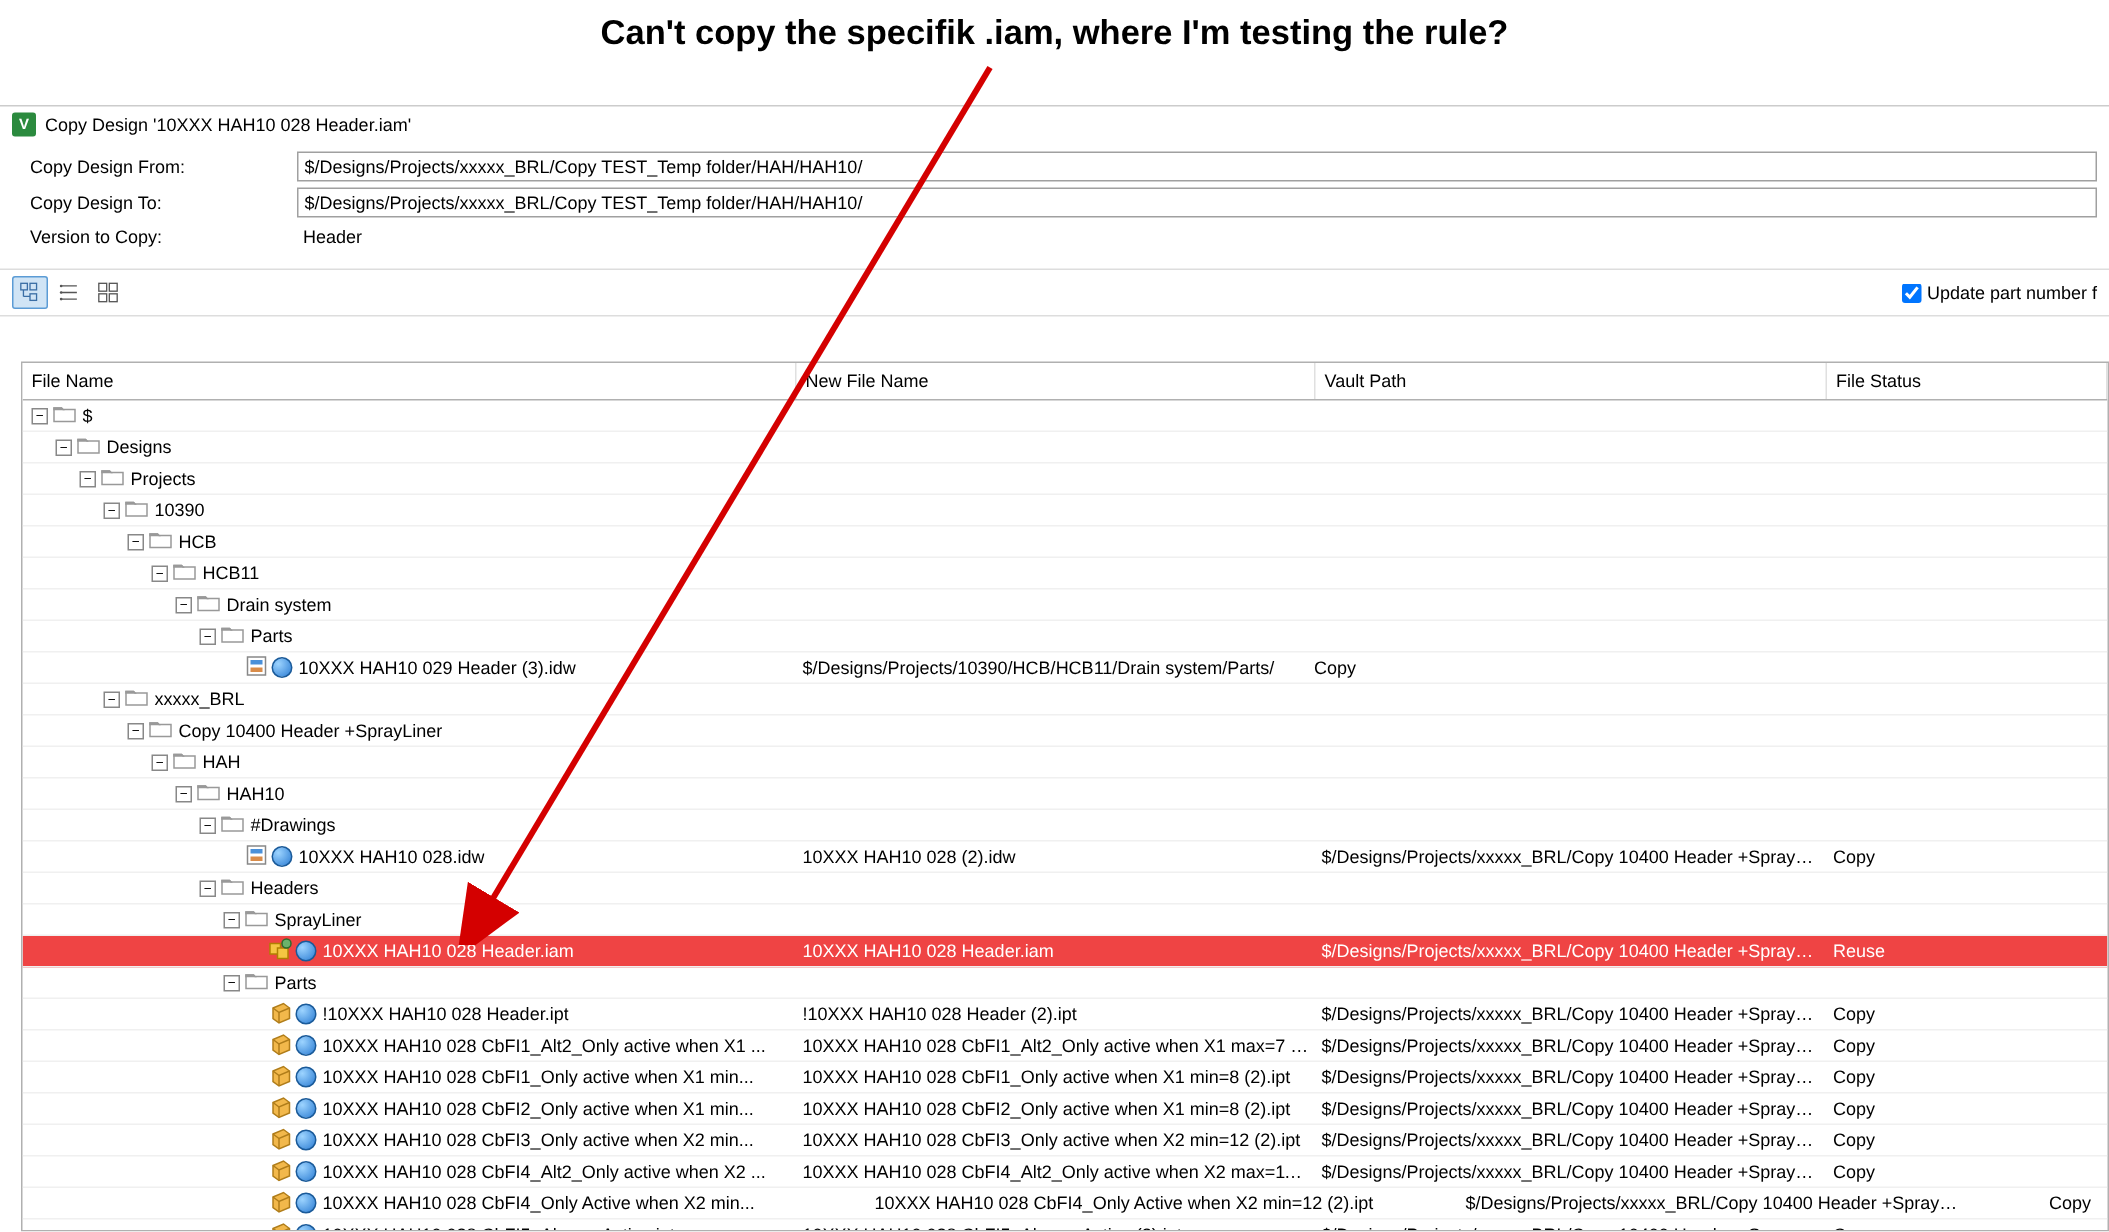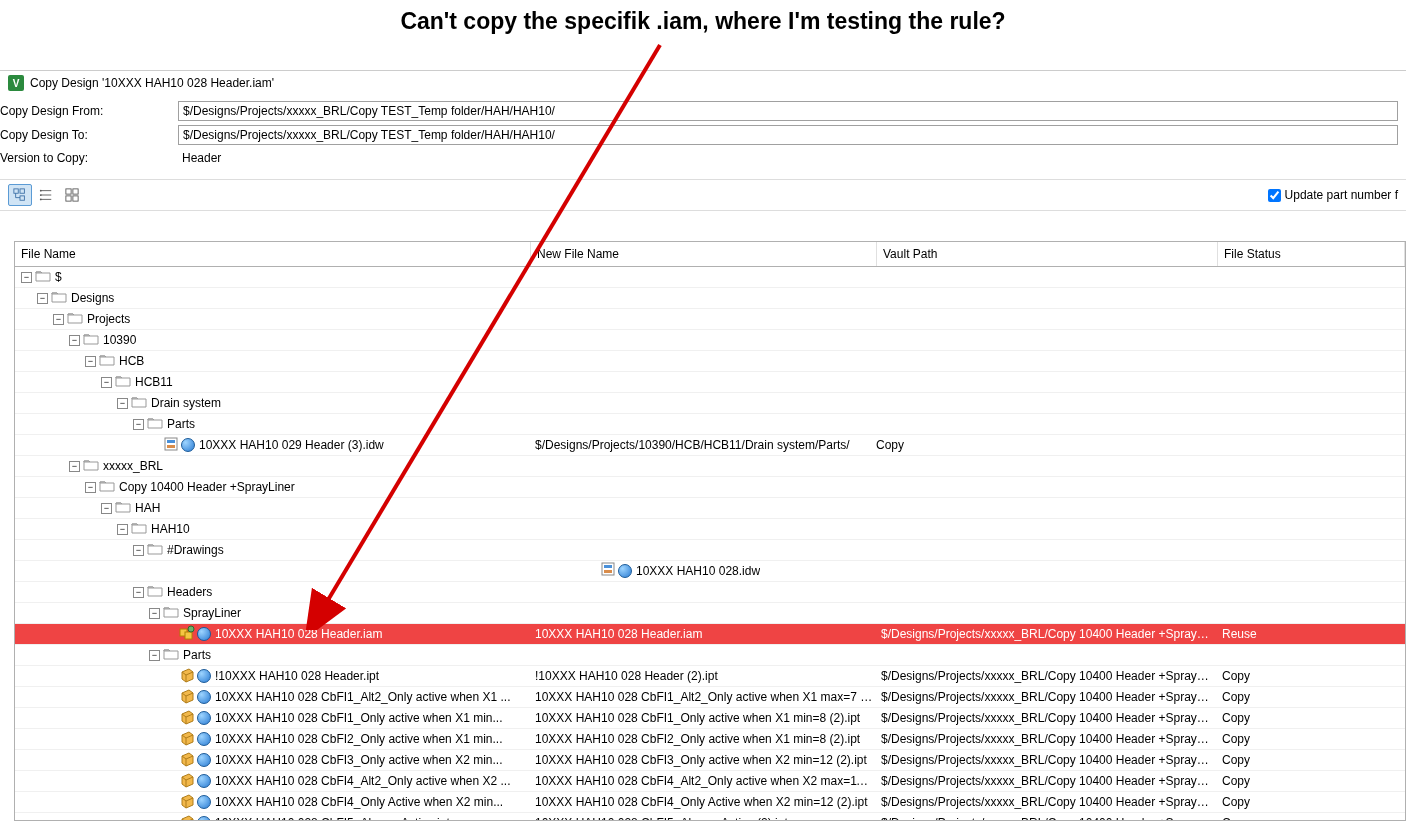--- a/index.html
+++ b/index.html
@@ -1,21 +1,21 @@
 <!DOCTYPE html>
 <html><head>
 <meta charset="utf-8">
 <style>
 * { box-sizing: border-box; margin: 0; padding: 0; }
 body { font-family: "Segoe UI", Tahoma, sans-serif; font-size: 12px; background: #fff; color: #000; position: relative; width: 1406px; height: 821px; overflow: hidden; }
 .annotation { position: absolute; top: 8px; left: 0; width: 100%; text-align: center; font-size: 23px; font-weight: bold; z-index: 100; }
 .window { position: absolute; top: 70px; left: 0; right: 0; bottom: 0; background: #fff; border-top: 1px solid #ccc; }
 .titlebar { display: flex; align-items: center; padding: 4px 8px; font-size: 12px; }
 .titlebar .app-icon { width: 16px; height: 16px; background: #2b8a3e; margin-right: 6px; display: inline-flex; align-items: center; justify-content: center; color: #fff; font-size: 10px; font-weight: bold; border-radius: 2px; }
-.form-area { padding: 6px 8px 2px 0; }
+.form-area { padding: 6px 8px 2px 20px; }
 .form-row { display: flex; align-items: center; margin-bottom: 4px; }
 .form-row label { width: 178px; font-size: 12px; }
 .form-row input[type=text] { flex: 1; border: 1px solid #a0a0a0; padding: 2px 4px; font-size: 12px; font-family: inherit; background: #fff; }
 .form-row .static { padding: 2px 4px; font-size: 12px; }
 .toolbar { display: flex; align-items: center; padding: 4px 8px; border-top: 1px solid #ddd; border-bottom: 1px solid #ddd; margin-top: 6px; }
 .toolbar .btn { width: 24px; height: 22px; border: 1px solid transparent; margin-right: 2px; display: flex; align-items: center; justify-content: center; cursor: pointer; border-radius: 2px; }
 .toolbar .btn.active { border: 1px solid #5b9bd5; background: #d0e4f5; }
 .toolbar .btn svg { width: 14px; height: 14px; }
 .toolbar .spacer { flex: 1; }
 .toolbar .chk { display: flex; align-items: center; gap: 4px; font-size: 12px; }
@@ -308,21 +308,21 @@
             <span><svg class="folder-icon" viewBox="0 0 16 14">
                 <path d="M1 3 L1 12 L15 12 L15 4 L7 4 L6 3 Z" fill="#fff" stroke="#999"></path>
                 <path d="M1 3 L6 3 L7 4 L1 4 Z" fill="#ddd" stroke="#999"></path>
               </svg></span>
             <span class="tree-label">#Drawings</span>
           </div>
           <div class="cell col-new"></div>
           <div class="cell col-vault"></div>
           <div class="cell col-status"></div>
         </div>
-        <div class="row" style="position: relative; flex-direction: column;">
+        <div class="row" style="position: relative;">
           <div class="tree-cell">
             <span class="indent" style="width: 134px;"></span>
             <span class="expander none"></span>
             <span><svg class="file-icon" viewBox="0 0 16 16">
                 <rect x="2" y="2" width="12" height="12" fill="#fff" stroke="#888"></rect>
                 <rect x="4" y="4" width="8" height="3" fill="#4a90d9"></rect>
                 <rect x="4" y="9" width="8" height="3" fill="#d98c4a"></rect>
               </svg></span>
             <span class="globe-icon"></span>
             <span class="tree-label">10XXX HAH10 028.idw</span>
@@ -478,21 +478,21 @@
                 <path d="M3 5 L7 8 L14 5" fill="none" stroke="#b07d1a"></path>
                 <path d="M7 8 L7 15" fill="none" stroke="#b07d1a"></path>
               </svg></span>
             <span class="globe-icon"></span>
             <span class="tree-label">10XXX HAH10 028 CbFI4_Alt2_Only active when X2 ...</span>
           </div>
           <div class="cell col-new">10XXX HAH10 028 CbFI4_Alt2_Only active when X2 max=11 (2)...</div>
           <div class="cell col-vault">$/Designs/Projects/xxxxx_BRL/Copy 10400 Header +SprayLiner...</div>
           <div class="cell col-status">Copy</div>
         </div>
-        <div class="row" style="position: relative;">
+        <div class="row" style="position: relative; gap: 48px;">
           <div class="tree-cell">
             <span class="indent" style="width: 150px;"></span>
             <span class="expander none"></span>
             <span><svg class="file-icon" viewBox="0 0 16 16">
                 <path d="M3 5 L10 2 L14 5 L14 12 L7 15 L3 12 Z" fill="#f2b84b" stroke="#b07d1a"></path>
                 <path d="M3 5 L7 8 L14 5" fill="none" stroke="#b07d1a"></path>
                 <path d="M7 8 L7 15" fill="none" stroke="#b07d1a"></path>
               </svg></span>
             <span class="globe-icon"></span>
             <span class="tree-label">10XXX HAH10 028 CbFI4_Only Active when X2 min...</span>

